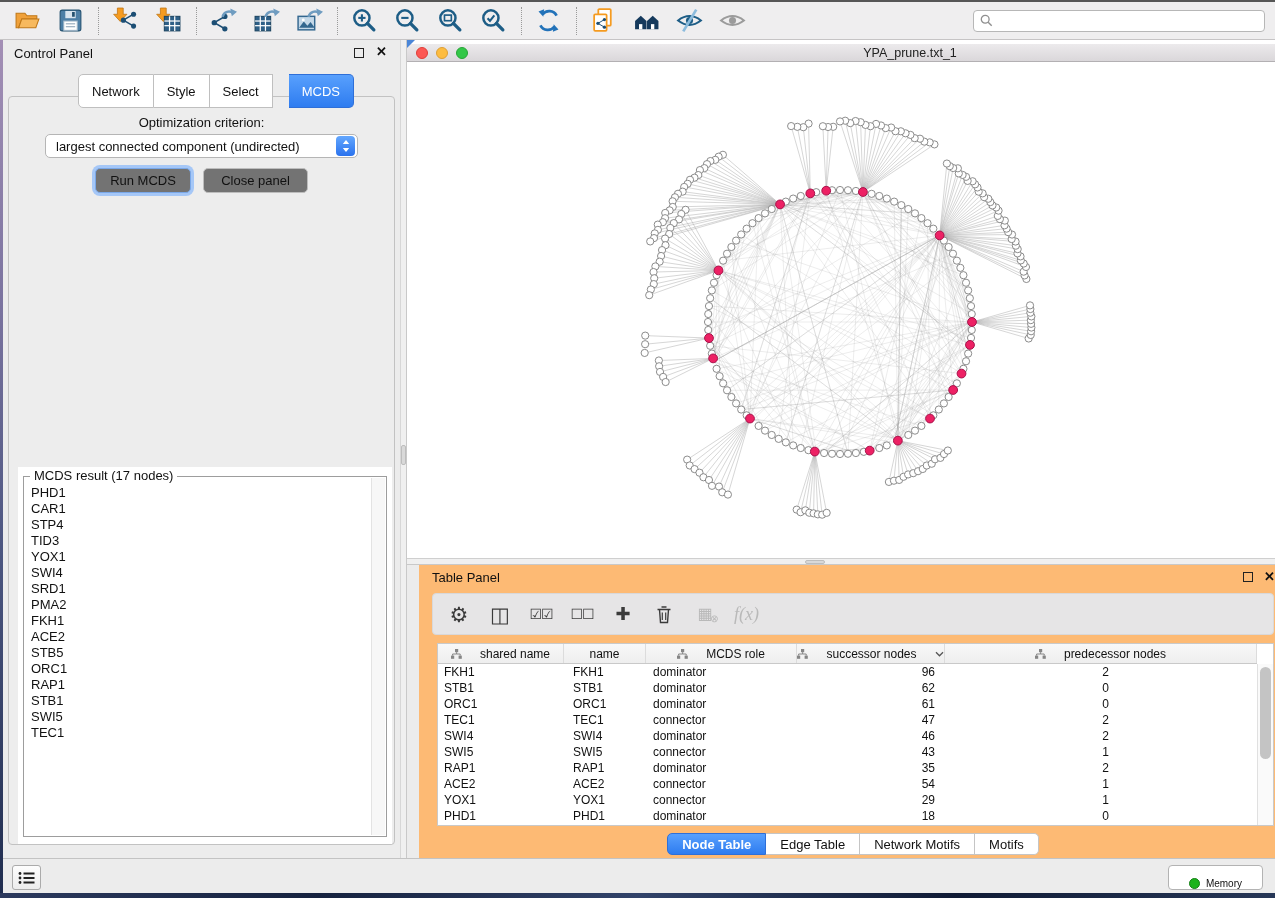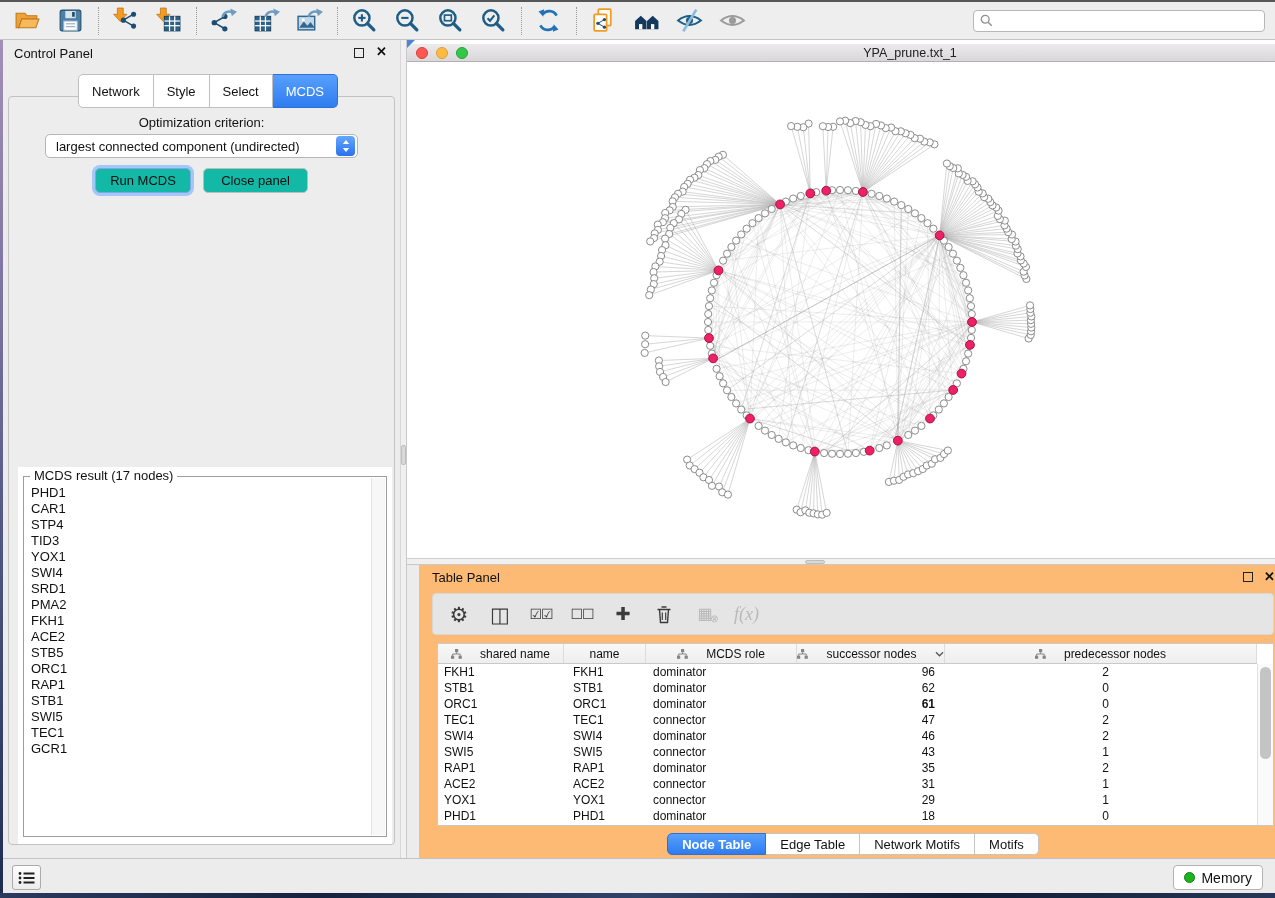--- a/index.html
+++ b/index.html
@@ -23,28 +23,28 @@
 
   
   .control-panel { position:absolute; left:3px; top:40px; width:397px; height:818px; background:#ececec; }
   .cp-titlebar { position:absolute; left:0; top:0; width:100%; height:26px; }
   .cp-title { position:absolute; left:11px; top:6px; font-size:13px; color:#111; }
   .float-btn { position:absolute; right:36px; top:8px; width:10px; height:10px; border:1.5px solid #222; display:inline-block; }
   .close-btn { position:absolute; right:13px; top:5px; font-size:13px; font-weight:bold; color:#111; line-height:14px; }
   .cp-tabs { position:absolute; left:75px; top:34px; height:23px; display:flex; z-index:2; }
   .ttab { height:23px; padding:16px 13px; background:#fff; border:1px solid #bfbfbf; border-left:none; font-size:13px; color:#111; display:flex; align-items:center; }
   .ttab:first-child { border-left:1px solid #bfbfbf; border-radius:5px 0 0 5px; }
-  .ttab:last-child { border-radius:0 5px 5px 0; }
+  .ttab:last-child { border-radius:0 5px 5px 0;margin-left:16px; }
   .ttab.active { background:linear-gradient(#58a0fd,#2e7cf0); border-color:#2e6fd8; color:#fff; }
   .cp-content { position:absolute; left:5px; top:56px; width:387px; height:749px; background:#ededed; border:1px solid #c2c2c2; border-radius:4px; }
   .crit-label { position:absolute; left:0; top:18px; width:100%; text-align:center; font-size:13px; color:#111; }
   .select { position:absolute; left:36px; top:37px; width:313px; height:24px; background:#fff; border:1px solid #b5b5b5; border-radius:5px; display:flex; align-items:center; }
   .sel-text { font-size:13px; color:#111; padding-left:10px; flex:1; white-space:nowrap; overflow:hidden; }
   .stepper { width:19px; height:20px; margin-right:2px; border-radius:4px; background:linear-gradient(#63a7fe,#2a72ee); display:flex; align-items:center; justify-content:center; flex:none; }
-  .btn { position:absolute; top:71px; height:25px; background:#14b8a6; border:1px solid #bdbdbd; border-radius:5px; font-size:13px; font-family:"Liberation Sans",sans-serif; color:#111; }
+  .btn { position:absolute; top:71px; height:25px; background:#737373; border:1px solid #bdbdbd; border-radius:5px; font-size:13px; font-family:"Liberation Sans",sans-serif; color:#111; }
   .btn.run { left:86px; width:96px; box-shadow:0 0 0 3px rgba(106,168,255,0.55); border-color:#7aa8e8; }
   .btn.closep { left:194px; width:105px; }
   .result-wrap { position:absolute; left:9px; top:370px; width:374px; height:377px; background:#fff; }
   .fieldset { position:absolute; left:5px; top:9px; width:364px; height:361px; border:1px solid #9d9d9d; background:#fff; }
   .legend { position:absolute; left:6px; top:-9px; background:#fff; padding:0 4px; font-size:13px; color:#111; white-space:nowrap; }
   .mcds-list { position:absolute; left:2px; top:8px; right:16px; bottom:2px; overflow:hidden; font-size:13px; line-height:16px; color:#111; padding-left:5px; }
   .mcds-scroll { position:absolute; right:1px; top:1px; width:14px; bottom:1px; background:#f7f7f7; border-left:1px solid #e3e3e3; }
 
   
   .v-splitter { position:absolute; left:400px; top:40px; width:7px; height:818px; background:#f0f0f0; border-left:1px solid #d7d7d7; border-right:1px solid #c9c9c9; }
@@ -90,21 +90,21 @@
   .tp-thumb { position:absolute; left:2px; top:3px; width:11px; height:92px; background:#c4c4c4; border-radius:6px; }
   .tp-tabs { position:absolute; left:0; top:268px; width:100%; display:flex; justify-content:center; }
   .ftab { height:22px; padding:0 14px; background:#fff; border:1px solid #c5c5c5; border-left:none; font-size:13px; color:#111; display:flex; align-items:center; }
   .ftab:first-child { border-left:1px solid #c5c5c5; border-radius:5px 0 0 5px;font-weight:bold; }
   .ftab:last-child { border-radius:0 5px 5px 0; }
   .ftab.active { background:linear-gradient(#58a0fd,#2e7cf0); border-color:#2e6fd8; color:#fff; }
 
   
   .status-bar { position:absolute; left:3px; top:858px; width:1272px; height:35px; background:#ececec; border-top:1px solid #c3c3c3; }
   .sb-left { position:absolute; left:9px; top:6px; width:29px; height:25px; background:linear-gradient(#fdfdfd,#ededed); border:1px solid #ababab; border-radius:3px; display:flex; align-items:center; justify-content:center; }
-  .sb-mem { position:absolute; right:12px; top:6px; height:25px; background:#fff; border:1px solid #b3b3b3; border-radius:4px; display:flex; align-items:center; padding:0 10px; font-size:14px; font-family:"Liberation Sans",sans-serif; color:#111; gap:6px; }
+  .sb-mem { position:absolute; right:12px; top:6px; height:25px; background:#fff; border:1px solid #b3b3b3; border-radius:4px; display:flex; align-items:flex-end; padding:0 20px; font-size:10px; font-family:"Liberation Sans",sans-serif; color:#111; gap:6px; }
   .mem-dot { width:11px; height:11px; border-radius:50%; background:#1db31d; border:1px solid #148014; display:inline-block; }
 </style>
 </head>
 <body>
 
 <div id="app">
   <div class="top-edge"></div>
 
   <div class="toolbar">
     <div class="tb-icons" id="toolbarIcons">
@@ -311,21 +311,20 @@
               <div>SRD1</div>
               <div>PMA2</div>
               <div>FKH1</div>
               <div>ACE2</div>
               <div>STB5</div>
               <div>ORC1</div>
               <div>RAP1</div>
               <div>STB1</div>
               <div>SWI5</div>
               <div>TEC1</div>
-              <div>GCR1</div>
             </div>
           <div class="mcds-scroll"></div>
         </div>
       </div>
     </div>
   </div>
 
   <div class="v-splitter">
       <div class="vs-handle"></div>
     </div>
@@ -1090,21 +1089,21 @@
             <div class="tp-cell" style="width: 126px; text-align: left; padding-left: 6px;">STB1</div>
             <div class="tp-cell" style="width: 82px; text-align: left; padding-left: 9px;">STB1</div>
             <div class="tp-cell" style="width: 151px; text-align: left; padding-left: 7px;">dominator</div>
             <div class="tp-cell" style="width: 148px; text-align: right; padding-right: 10px;">62</div>
             <div class="tp-cell" style="width: 172px; text-align: right; padding-right: 8px;">0</div>
           </div>
           <div class="tp-row">
             <div class="tp-cell" style="width: 126px; text-align: left; padding-left: 6px;">ORC1</div>
             <div class="tp-cell" style="width: 82px; text-align: left; padding-left: 9px;">ORC1</div>
             <div class="tp-cell" style="width: 151px; text-align: left; padding-left: 7px;">dominator</div>
-            <div class="tp-cell" style="width: 148px; text-align: right; padding-right: 10px; font-weight: bold;">61</div>
+            <div class="tp-cell" style="width: 148px; text-align: right; padding-right: 10px;">61</div>
             <div class="tp-cell" style="width: 172px; text-align: right; padding-right: 8px;">0</div>
           </div>
           <div class="tp-row">
             <div class="tp-cell" style="width: 126px; text-align: left; padding-left: 6px;">TEC1</div>
             <div class="tp-cell" style="width: 82px; text-align: left; padding-left: 9px;">TEC1</div>
             <div class="tp-cell" style="width: 151px; text-align: left; padding-left: 7px;">connector</div>
             <div class="tp-cell" style="width: 148px; text-align: right; padding-right: 10px;">47</div>
             <div class="tp-cell" style="width: 172px; text-align: right; padding-right: 8px;">2</div>
           </div>
           <div class="tp-row">
@@ -1125,21 +1124,21 @@
             <div class="tp-cell" style="width: 126px; text-align: left; padding-left: 6px;">RAP1</div>
             <div class="tp-cell" style="width: 82px; text-align: left; padding-left: 9px;">RAP1</div>
             <div class="tp-cell" style="width: 151px; text-align: left; padding-left: 7px;">dominator</div>
             <div class="tp-cell" style="width: 148px; text-align: right; padding-right: 10px;">35</div>
             <div class="tp-cell" style="width: 172px; text-align: right; padding-right: 8px;">2</div>
           </div>
           <div class="tp-row">
             <div class="tp-cell" style="width: 126px; text-align: left; padding-left: 6px;">ACE2</div>
             <div class="tp-cell" style="width: 82px; text-align: left; padding-left: 9px;">ACE2</div>
             <div class="tp-cell" style="width: 151px; text-align: left; padding-left: 7px;">connector</div>
-            <div class="tp-cell" style="width: 148px; text-align: right; padding-right: 10px;">31</div>
+            <div class="tp-cell" style="width: 148px; text-align: right; padding-right: 10px;">54</div>
             <div class="tp-cell" style="width: 172px; text-align: right; padding-right: 8px;">1</div>
           </div>
           <div class="tp-row">
             <div class="tp-cell" style="width: 126px; text-align: left; padding-left: 6px;">YOX1</div>
             <div class="tp-cell" style="width: 82px; text-align: left; padding-left: 9px;">YOX1</div>
             <div class="tp-cell" style="width: 151px; text-align: left; padding-left: 7px;">connector</div>
             <div class="tp-cell" style="width: 148px; text-align: right; padding-right: 10px;">29</div>
             <div class="tp-cell" style="width: 172px; text-align: right; padding-right: 8px;">1</div>
           </div>
           <div class="tp-row">

